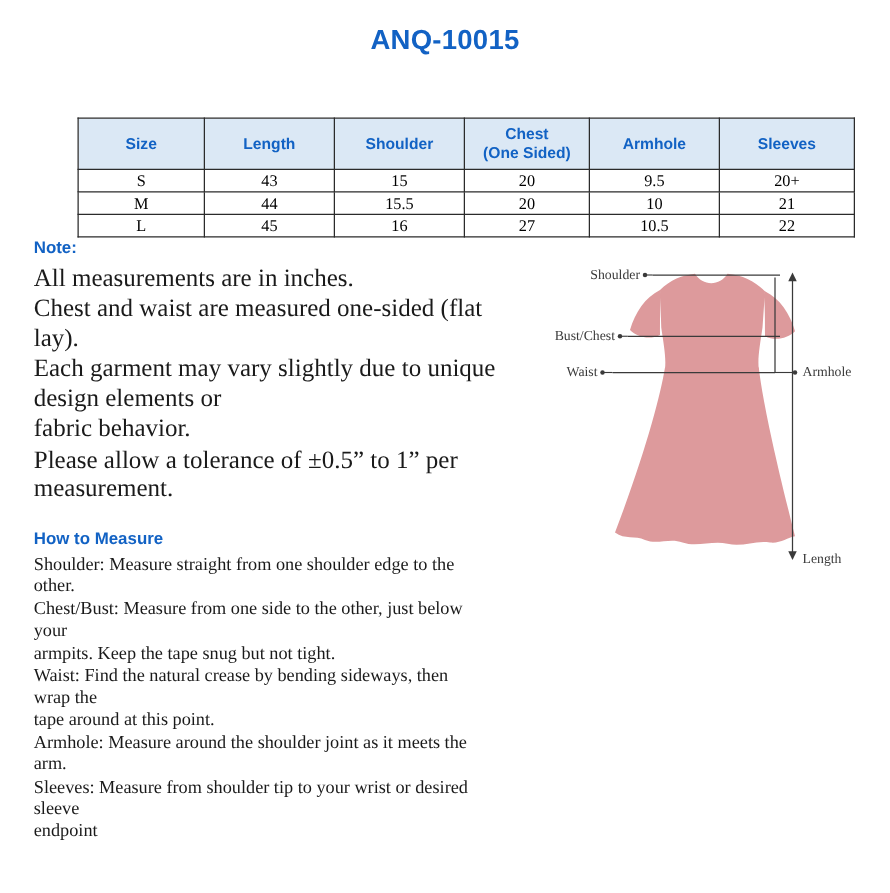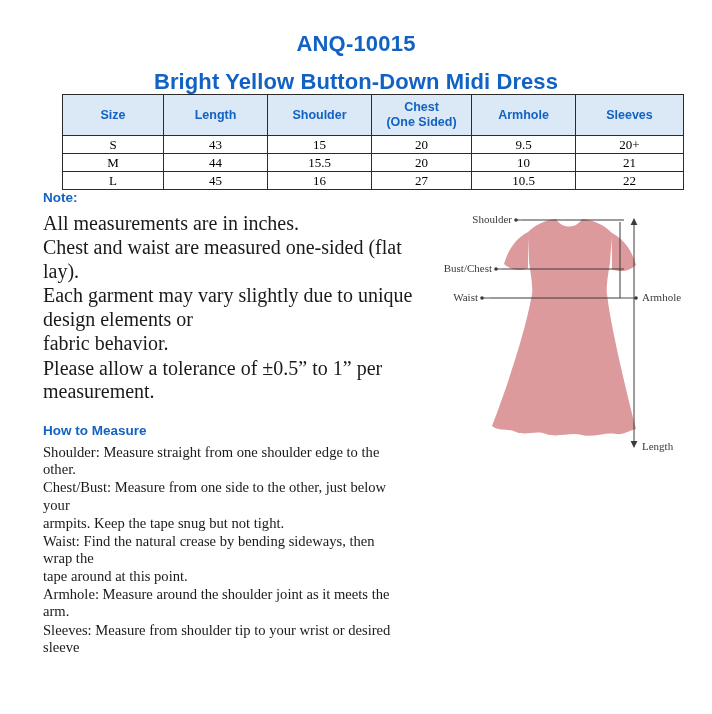--- a/index.html
+++ b/index.html
@@ -11,21 +11,21 @@
     width: 712px;
     height: 714px;
     position: relative;
     font-family: "Liberation Serif", serif;
     color: #1a1a1a;
     overflow: hidden;
   }
 
   
   .title-block {
-    padding-top: 30px;
+    padding-top: 18px;
     text-align: center;
   }
   .sku-title {
     font-family: "Liberation Sans", sans-serif;
     font-weight: bold;
     font-size: 22px;
     color: #1262c4;
     letter-spacing: 0.2px;
     line-height: 1.25;
   }
@@ -77,21 +77,21 @@
   .col-size    { width: 101px; }
   .col-length  { width: 104px; }
   .col-shoulder{ width: 104px; }
   .col-chest   { width: 100px; }
   .col-armhole { width: 104px; }
   .col-sleeves { width: 108px; }
 
   
   .notes-col {
     position: absolute;
-    left: 43px;
+    left: 27px;
     top: 189px;
     width: 375px;
   }
   .section-heading {
     font-family: "Liberation Sans", sans-serif;
     font-weight: bold;
     font-size: 13.5px;
     color: #1262c4;
     margin: 0 0 5px 0;
     line-height: 1.3;
@@ -127,21 +127,20 @@
     font-family: "Liberation Serif", serif;
     font-size: 11px;
     fill: #3a3a3a;
   }
 </style>
 </head>
 <body>
 
 <div class="title-block">
   <div class="sku-title">ANQ-10015</div>
-  <div class="product-title">Bright Yellow Button-Down Midi Dress</div>
 </div>
 
 <div class="table-wrap">
   <table class="size-table">
     <colgroup>
       <col class="col-size">
         <col class="col-length">
         <col class="col-shoulder">
       <col class="col-chest">
         <col class="col-armhole">
@@ -198,20 +197,21 @@
   <div class="note-line">Please allow a tolerance of ±0.5” to 1” per measurement.</div>
 
   <div class="section-heading how-heading">How to Measure</div>
   <div class="how-line">Shoulder: Measure straight from one shoulder edge to the other.</div>
   <div class="how-line">Chest/Bust: Measure from one side to the other, just below your</div>
   <div class="how-line">armpits. Keep the tape snug but not tight.</div>
   <div class="how-line">Waist: Find the natural crease by bending sideways, then wrap the</div>
   <div class="how-line">tape around at this point.</div>
   <div class="how-line">Armhole: Measure around the shoulder joint as it meets the arm.</div>
   <div class="how-line">Sleeves: Measure from shoulder tip to your wrist or desired sleeve</div>
+  <div class="how-line">endpoint</div>
 </div>
 
 <div class="diagram">
   <svg width="280" height="270" viewBox="0 0 280 270" xmlns="http://www.w3.org/2000/svg">
 
     <g>
 
       <path d="M108 96
                C 104 120, 92 165, 68 228
                C 76 234, 84 230, 92 234

